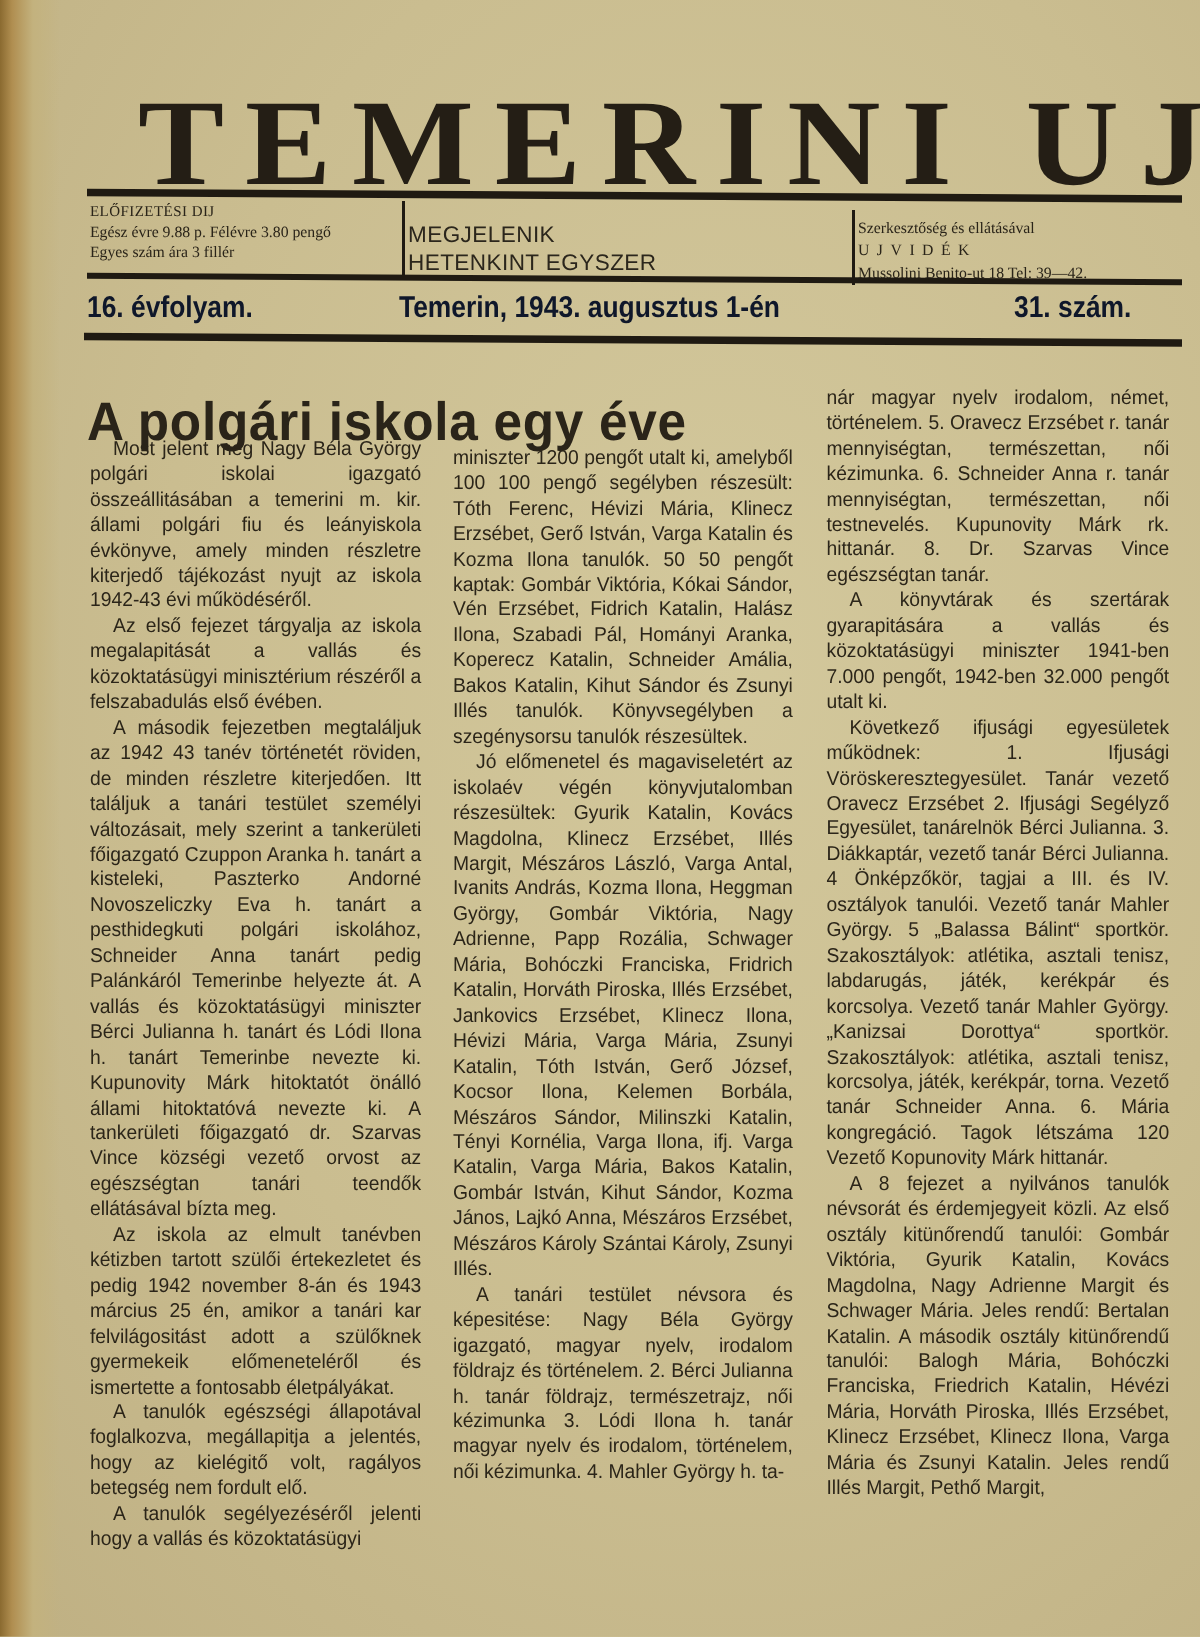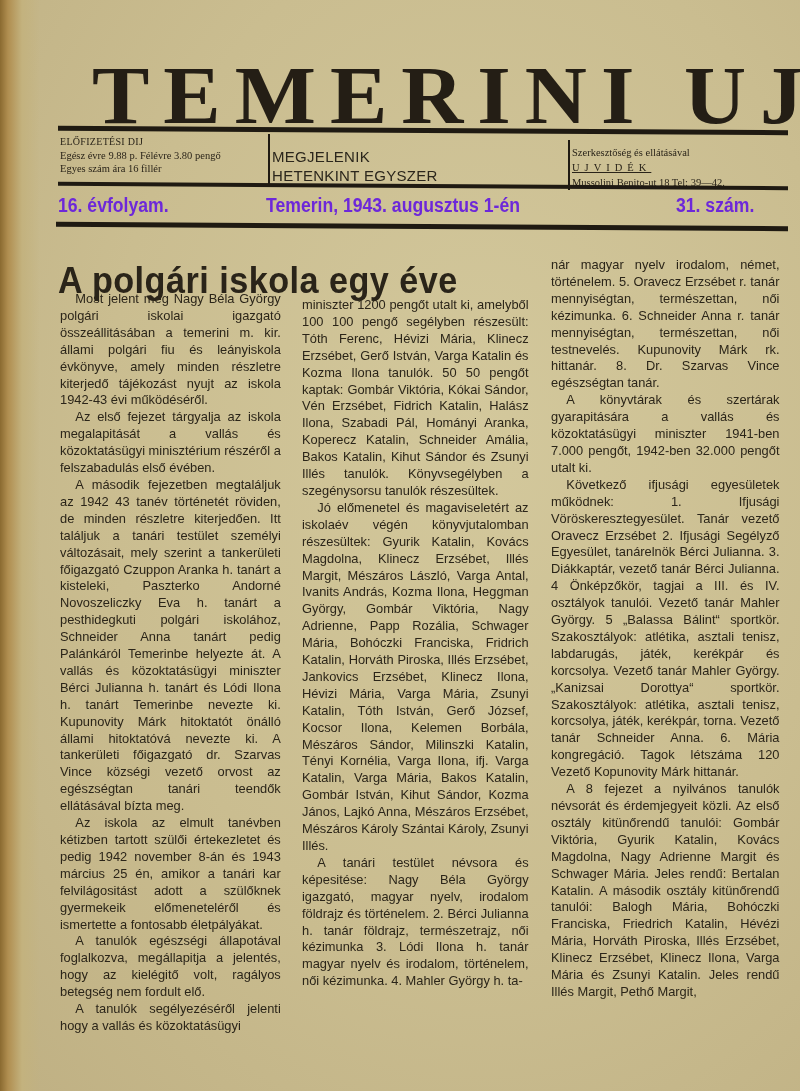--- a/index.html
+++ b/index.html
@@ -19,22 +19,22 @@
     color: #241e15; white-space: nowrap;
     transform: scaleY(0.95);
   }
   .rule { position: absolute; background: #1f1a12; }
   .vrule { position: absolute; width: 2px; background: #1f1a12; }
   .info { position: absolute; text-align: left; line-height: 1.25; }
   .info-left { left: 60px; top: 136px; width: 210px; font-size: 10.5px; font-family: "Liberation Serif", serif; }
   .info-left .ttl { font-size: 10px; letter-spacing: 0.3px; }
   .info-mid { left: 272px; top: 148px; width: 300px; font-family: "Liberation Sans", sans-serif; font-size: 15px; letter-spacing: 0.3px; color: #2b261c; }
   .info-right { left: 572px; top: 146px; width: 218px; font-size: 10.5px; }
-  .info-right .city { letter-spacing: 5px; margin: 2px 0; text-decoration: underline; }
-  .issue-row { position: absolute; top: 194px; left: 56px; width: 730px; height: 30px; font-family: "Liberation Sans", sans-serif; font-size: 20px; font-weight: bold; color: #6d28d9; }
+  .info-right .city { letter-spacing: 5px; margin: 2px 0; }
+  .issue-row { position: absolute; top: 194px; left: 56px; width: 730px; height: 30px; font-family: "Liberation Sans", sans-serif; font-size: 20px; font-weight: bold; color: #0f172a; }
   .issue-row span { position: absolute; top: 0; white-space: nowrap; transform: scaleX(0.88); transform-origin: left top; }
   .headline { position: absolute; left: 58px; top: 236px; font-family: "Liberation Sans", sans-serif; font-size: 36px; letter-spacing: 0.5px; color: #2a2419; white-space: nowrap; transform: scaleX(0.95); transform-origin: left top; }
   .col {
     position: absolute; font-family: "Liberation Sans", sans-serif;
     font-size: 13.4px; line-height: 16.9px; color: #2b2519; text-align: justify;
     transform: scaleX(0.96); transform-origin: left top;
   }
   .col p { margin: 0; text-indent: 16px; }
   .col1 { left: 60px; top: 291px; width: 230px; }
   .col2 { left: 302px; top: 297px; width: 236px; }
@@ -48,21 +48,21 @@
   <div class="masthead">TEMERINI UJSÁG</div>
 
   <div class="rule" style="left:58px; top:128px; width:730px; height:5px; transform:rotate(0.35deg);"></div>
 
   <div class="vrule" style="left:268px; top:134px; height:50px;"></div>
   <div class="vrule" style="left:568px; top:140px; height:50px;"></div>
 
   <div class="info info-left">
     <div class="ttl">ELŐFIZETÉSI DIJ</div>
     <div>Egész évre 9.88 p. Félévre 3.80 pengő</div>
-    <div>Egyes szám ára 16 fillér</div>
+    <div>Egyes szám ára 3 fillér</div>
   </div>
 
   <div class="info info-mid">
     <div>MEGJELENIK</div>
     <div>HETENKINT EGYSZER</div>
   </div>
 
   <div class="info info-right">
     <div>Szerkesztőség és ellátásával</div>
     <div class="city">UJVIDÉK</div>

